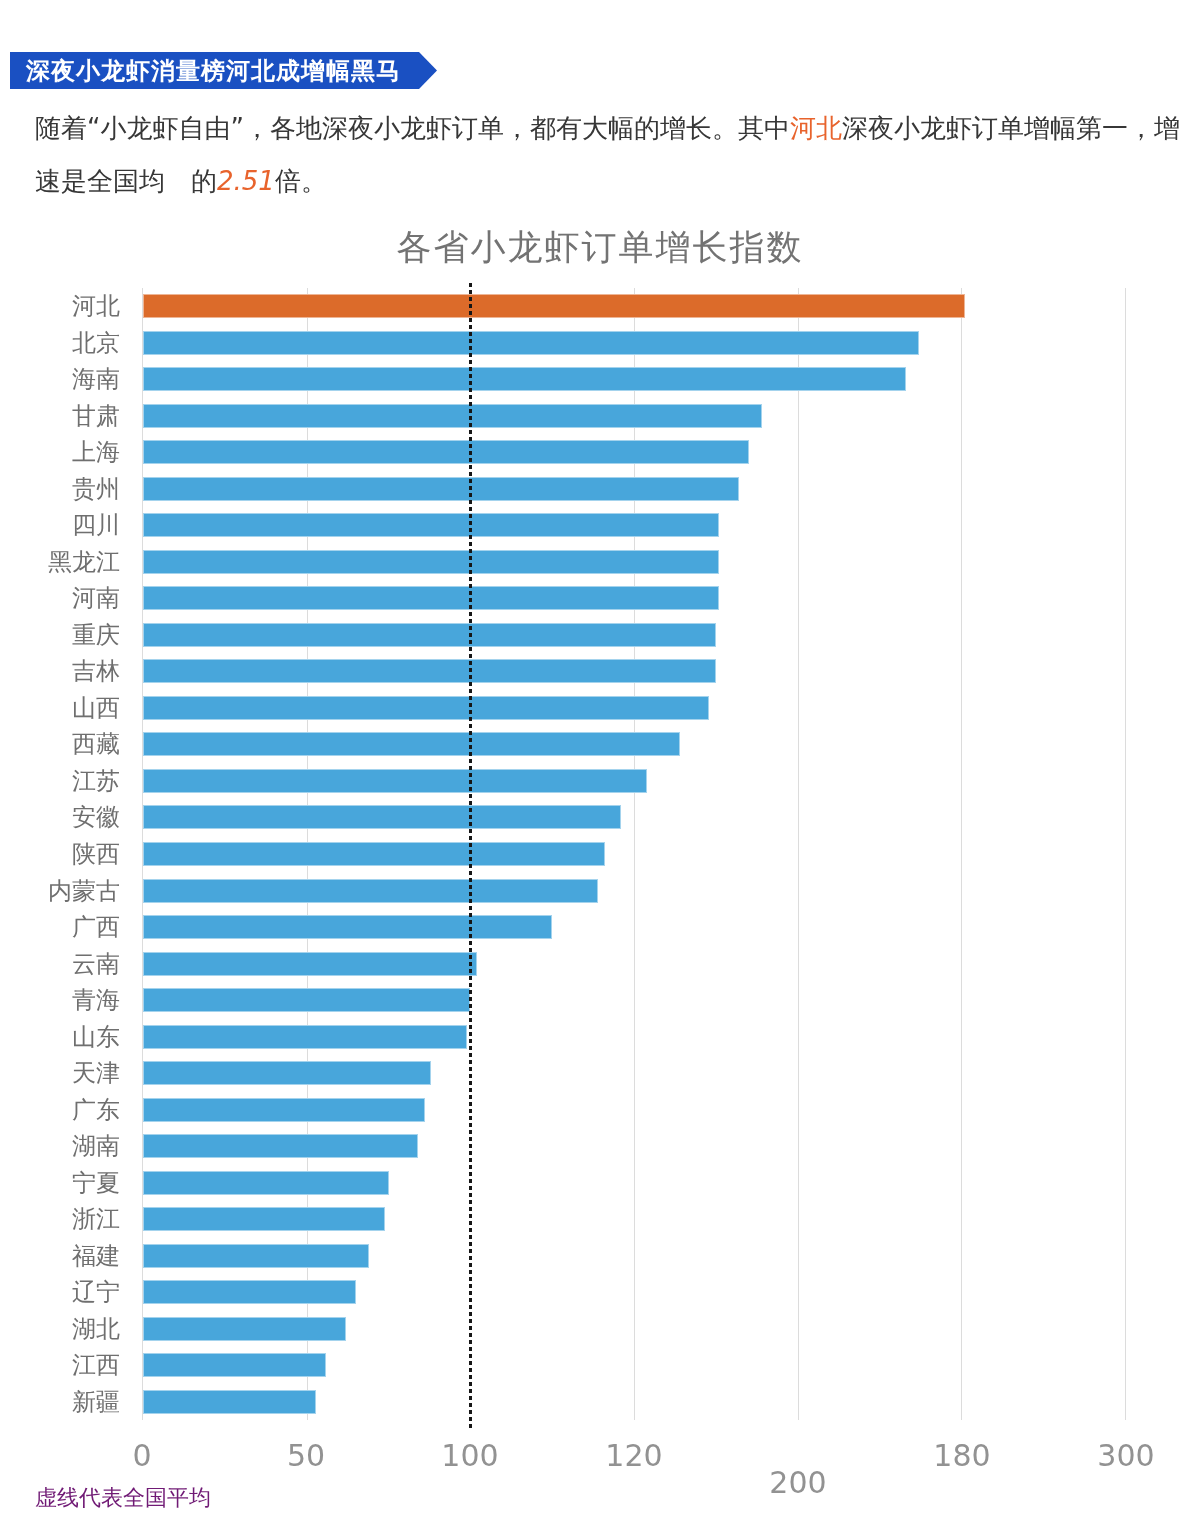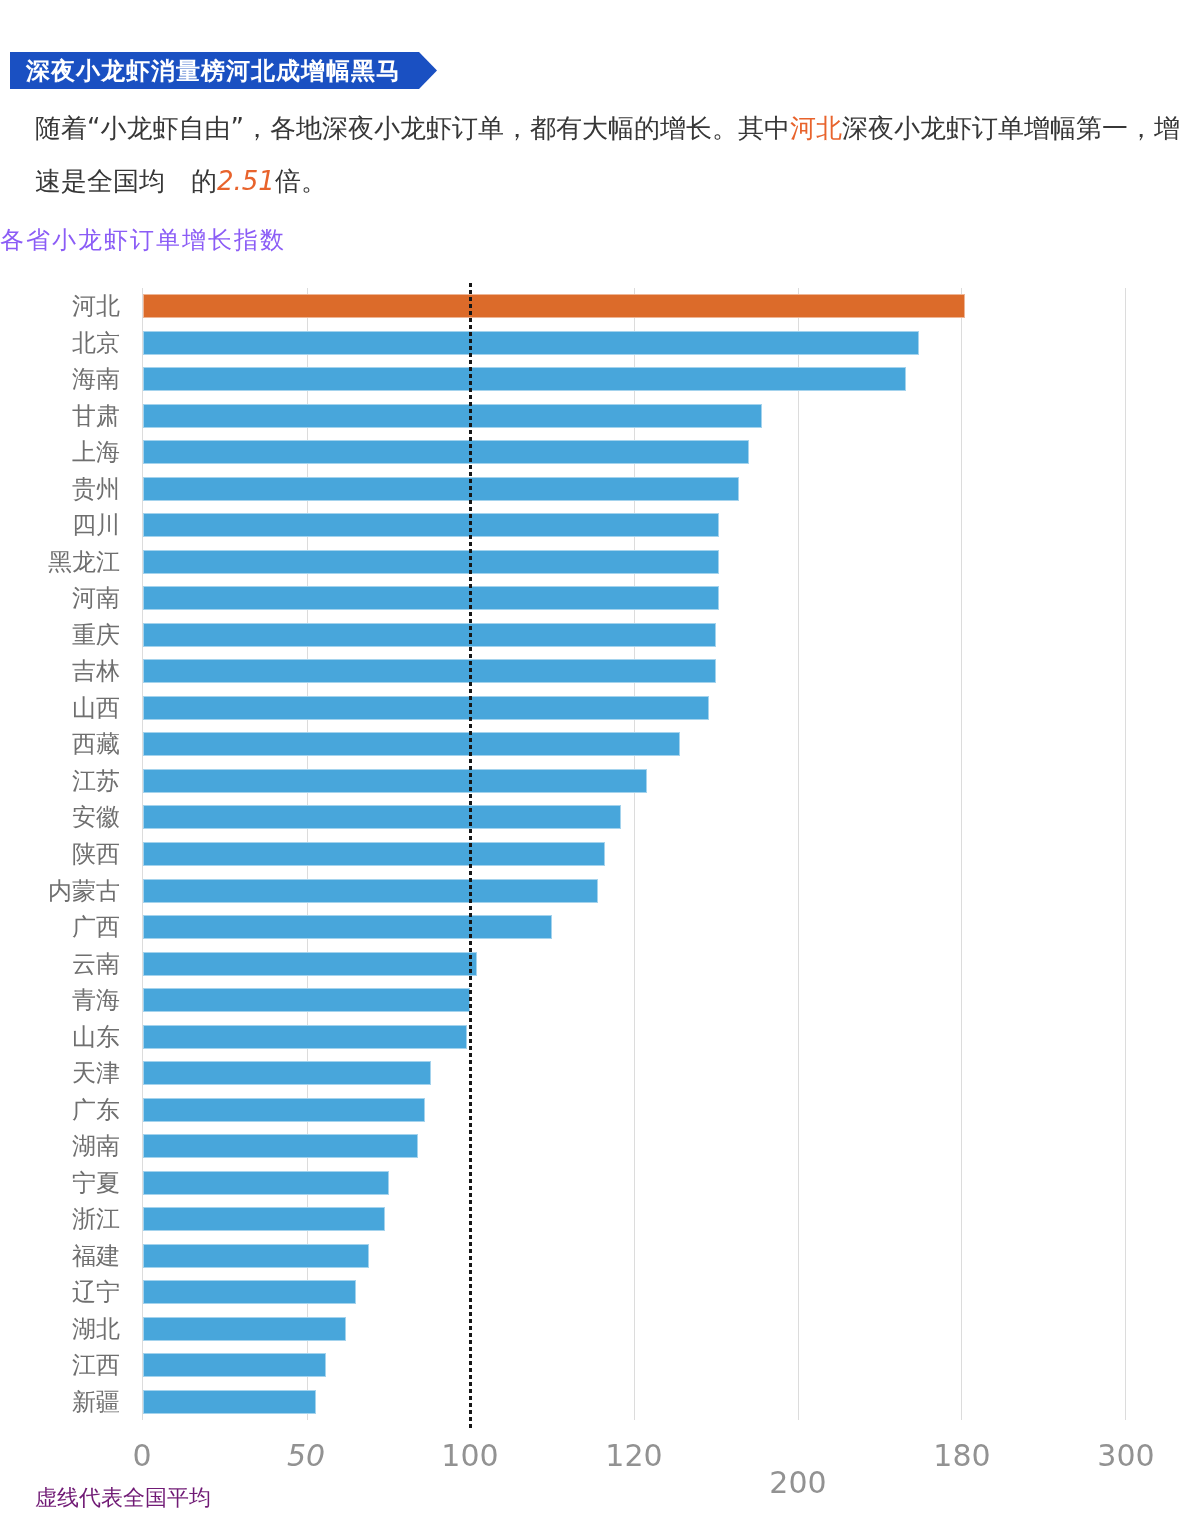--- a/index.html
+++ b/index.html
@@ -16,21 +16,21 @@
   }
 
   .intro {
     position:absolute; left:35px; top:102px; width:1148px;
     font-size:26px; line-height:53px; color:#373737;
   }
   .intro .hl { font-style:normal; }
 
   .chart-title {
     position:absolute; left:0; top:224px; width:100%;
-    font-size:24px; color:#8b5cf6; letter-spacing:2px;
+    text-align:center; font-size:35px; color:#737373; letter-spacing:2px;
   }
 
   .ylabels {
     position:absolute; left:0; top:288px; width:120px; height:1132px;
     display:flex; flex-direction:column;
   }
   .ylabel {
     flex:1; display:flex; align-items:center; justify-content:flex-end;
     font-size:24px; color:#6f6f6f; white-space:nowrap;
   }
@@ -204,21 +204,21 @@
         </div>
         <div class="row">
           <div class="bar" style="width: 17.6667%; background: rgb(72, 166, 219);"></div>
         </div>
       </div>
     <div class="refline" id="refline" style="left: 33.3333%;"></div>
   </div>
 
   <div class="xticks" id="xticks">
       <span class="xtick" style="left: 0%;">0</span>
-      <span class="xtick" style="left: 16.6667%; font-style: italic;">50</span>
+      <span class="xtick" style="left: 16.6667%;">50</span>
       <span class="xtick" style="left: 33.3333%;">100</span>
       <span class="xtick" style="left: 50%;">120</span>
       <span class="xtick" style="left: 66.6667%; margin-top: 27px;">200</span>
       <span class="xtick" style="left: 83.3333%;">180</span>
       <span class="xtick" style="left: 100%;">300</span>
     </div>
 
   <div class="footer-note note-1">虚线代表全国平均</div>
 
 </div>

